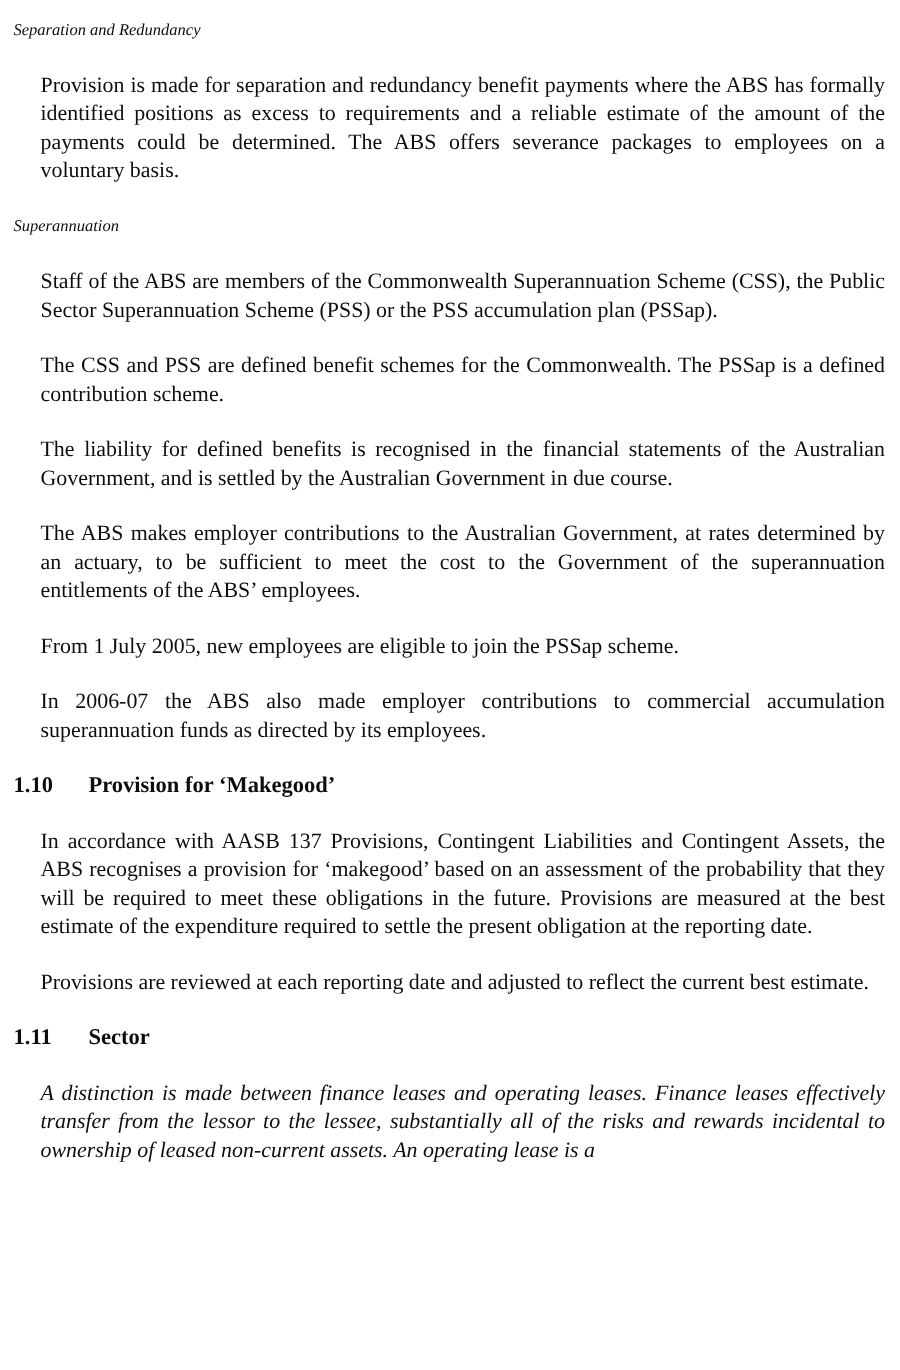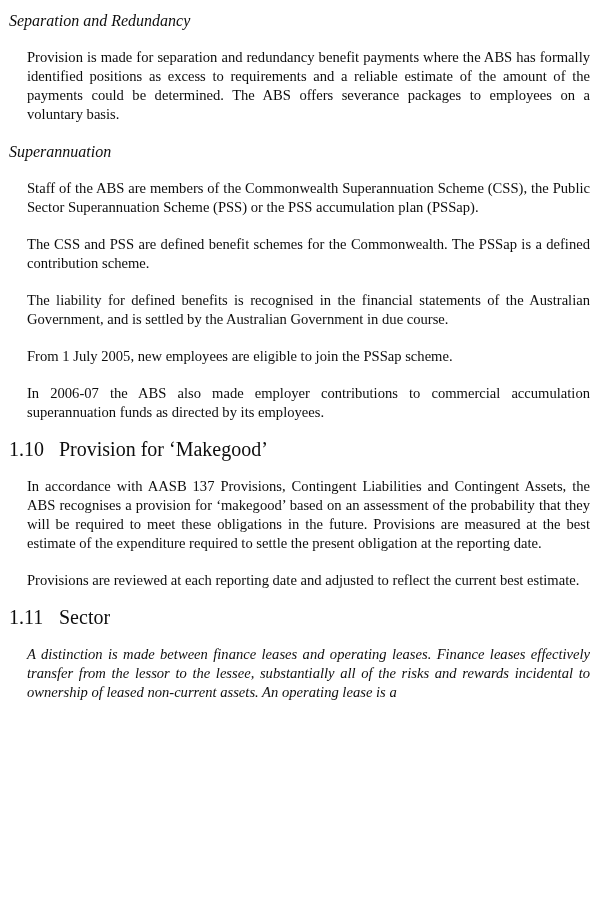--- a/index.html
+++ b/index.html
@@ -29,27 +29,27 @@
     text-justify: inter-word;
   }
   .para:last-child {
     margin-bottom: 0;
     font-style: italic;
   }
   .h-italic {
     margin: 0 0 18px 0;
     font-style: italic;
     font-weight: normal;
-    font-size: 16px;
+    font-size: 11px;
   }
   .h-bold {
     margin: 0 0 18px 0;
     font-style: normal;
-    font-weight: normal;
-    font-size: 20px;
+    font-weight: bold;
+    font-size: 15px;
   }
   .hnum {
     display: inline-block;
     width: 50px;
   }
 </style>
 </head>
 <body>
 
 <div class="page">
@@ -59,20 +59,21 @@
   <p class="para">Provision is made for separation and redundancy benefit payments where the ABS has formally identified positions as excess to requirements and a reliable estimate of the amount of the payments could be determined. The ABS offers severance packages to employees on a voluntary basis.</p>
 
   <h3 class="h-italic">Superannuation</h3>
 
   <p class="para">Staff of the ABS are members of the Commonwealth Superannuation Scheme (CSS), the Public Sector Superannuation Scheme (PSS) or the PSS accumulation plan (PSSap).</p>
 
   <p class="para">The CSS and PSS are defined benefit schemes for the Commonwealth.  The PSSap is a defined contribution scheme.</p>
 
   <p class="para">The liability for defined benefits is recognised in the financial statements of the Australian Government, and is settled by the Australian Government in due course.</p>
 
+  <p class="para">The ABS makes employer contributions to the Australian Government, at rates determined by an actuary, to be sufficient to meet the cost to the Government of the superannuation entitlements of the ABS’ employees.</p>
 
   <p class="para">From 1 July 2005, new employees are eligible to join the PSSap scheme.</p>
 
   <p class="para">In 2006-07 the ABS also made employer contributions to commercial accumulation superannuation funds as directed by its employees.</p>
 
 
   <h3 class="h-bold">
     <span class="hnum">1.10</span><span>Provision for ‘Makegood’</span>
   </h3>
 

